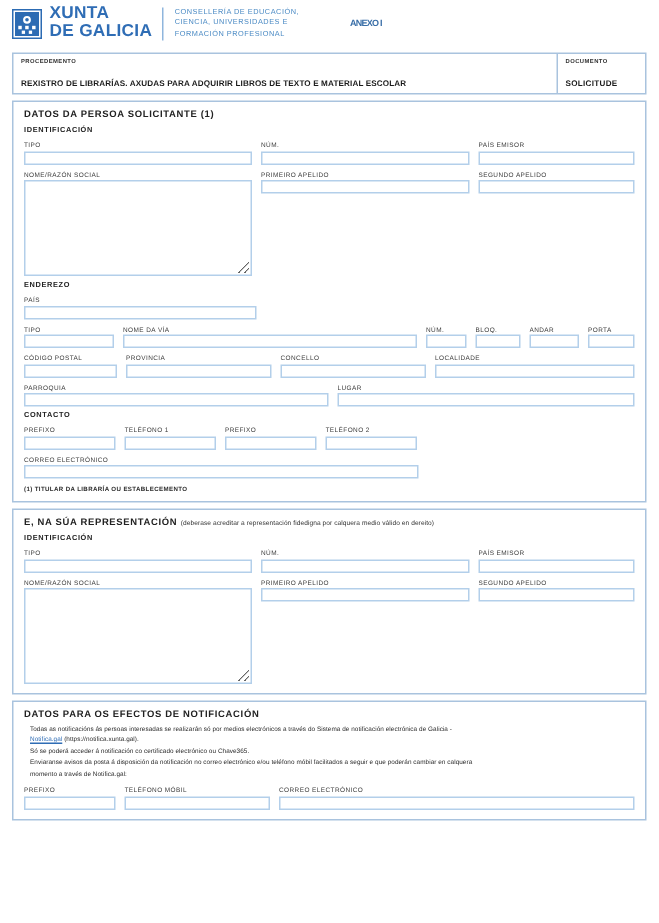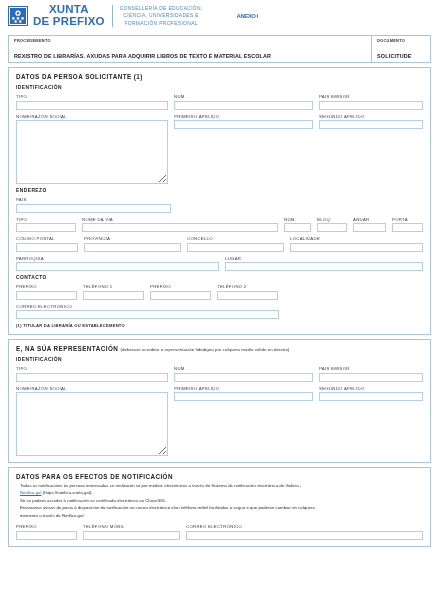--- a/index.html
+++ b/index.html
@@ -16,21 +16,20 @@
     padding: 0;
     overflow: hidden;
   }
 
   
   .masthead {
     display: flex;
     align-items: center;
     padding: 6px 0 6px 8px;
     height: 32px;
-    text-align: center;
   }
   .shield {
     width: 20px; height: 20px;
     border: 1px solid #2c6bb3;
     background: #ffffff;
     display: flex; align-items: center; justify-content: center;
     flex: 0 0 auto;
   }
   .shield svg { display: block; }
   .xunta-words {
@@ -193,21 +192,21 @@
         <circle cx="8" cy="5.2" r="1.2" fill="#2c6bb3"></circle>
         <rect x="2.2" y="9.2" width="2.3" height="2.3" fill="#ffffff"></rect>
         <rect x="6.8" y="9.2" width="2.3" height="2.3" fill="#ffffff"></rect>
         <rect x="11.4" y="9.2" width="2.3" height="2.3" fill="#ffffff"></rect>
         <rect x="4.5" y="12.4" width="2.2" height="2.2" fill="#ffffff"></rect>
         <rect x="9.2" y="12.4" width="2.2" height="2.2" fill="#ffffff"></rect>
       </svg>
     </div>
     <div class="xunta-words">
       <div>XUNTA</div>
-      <div>DE PREFIXO</div>
+      <div>DE GALICIA</div>
     </div>
     <div class="conselleria">
       <div>CONSELLERÍA DE EDUCACIÓN,</div>
       <div>CIENCIA, UNIVERSIDADES E</div>
       <div>FORMACIÓN PROFESIONAL</div>
     </div>
     <div class="corner-mark">ANEXO I</div>
   </div>
 
   <div class="procbar">

